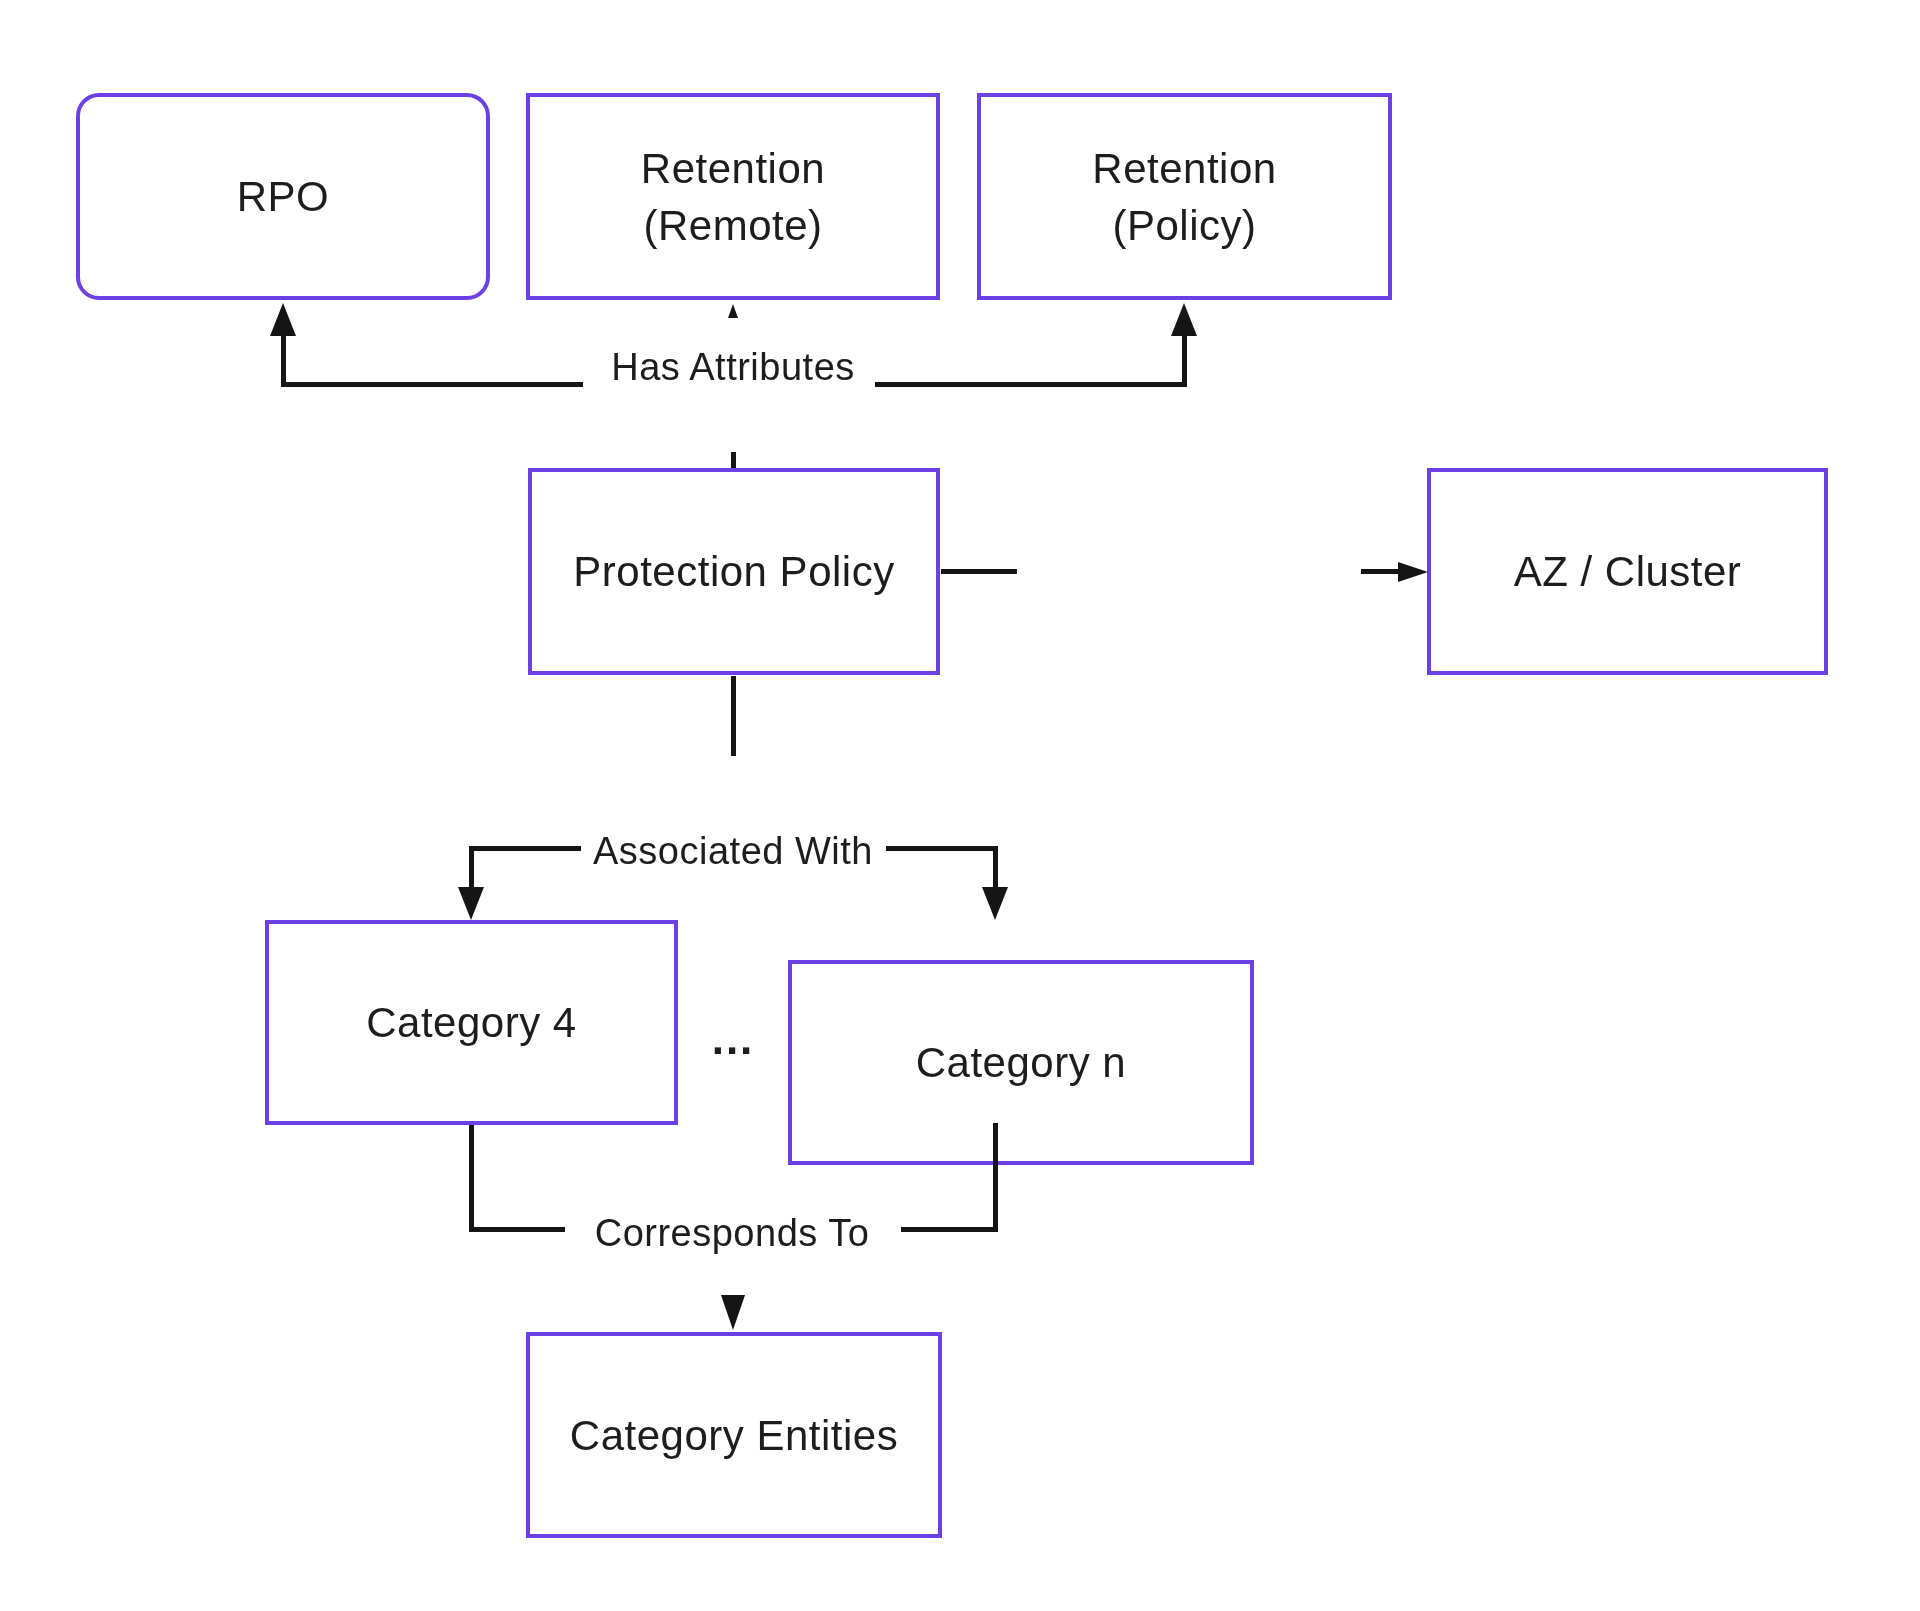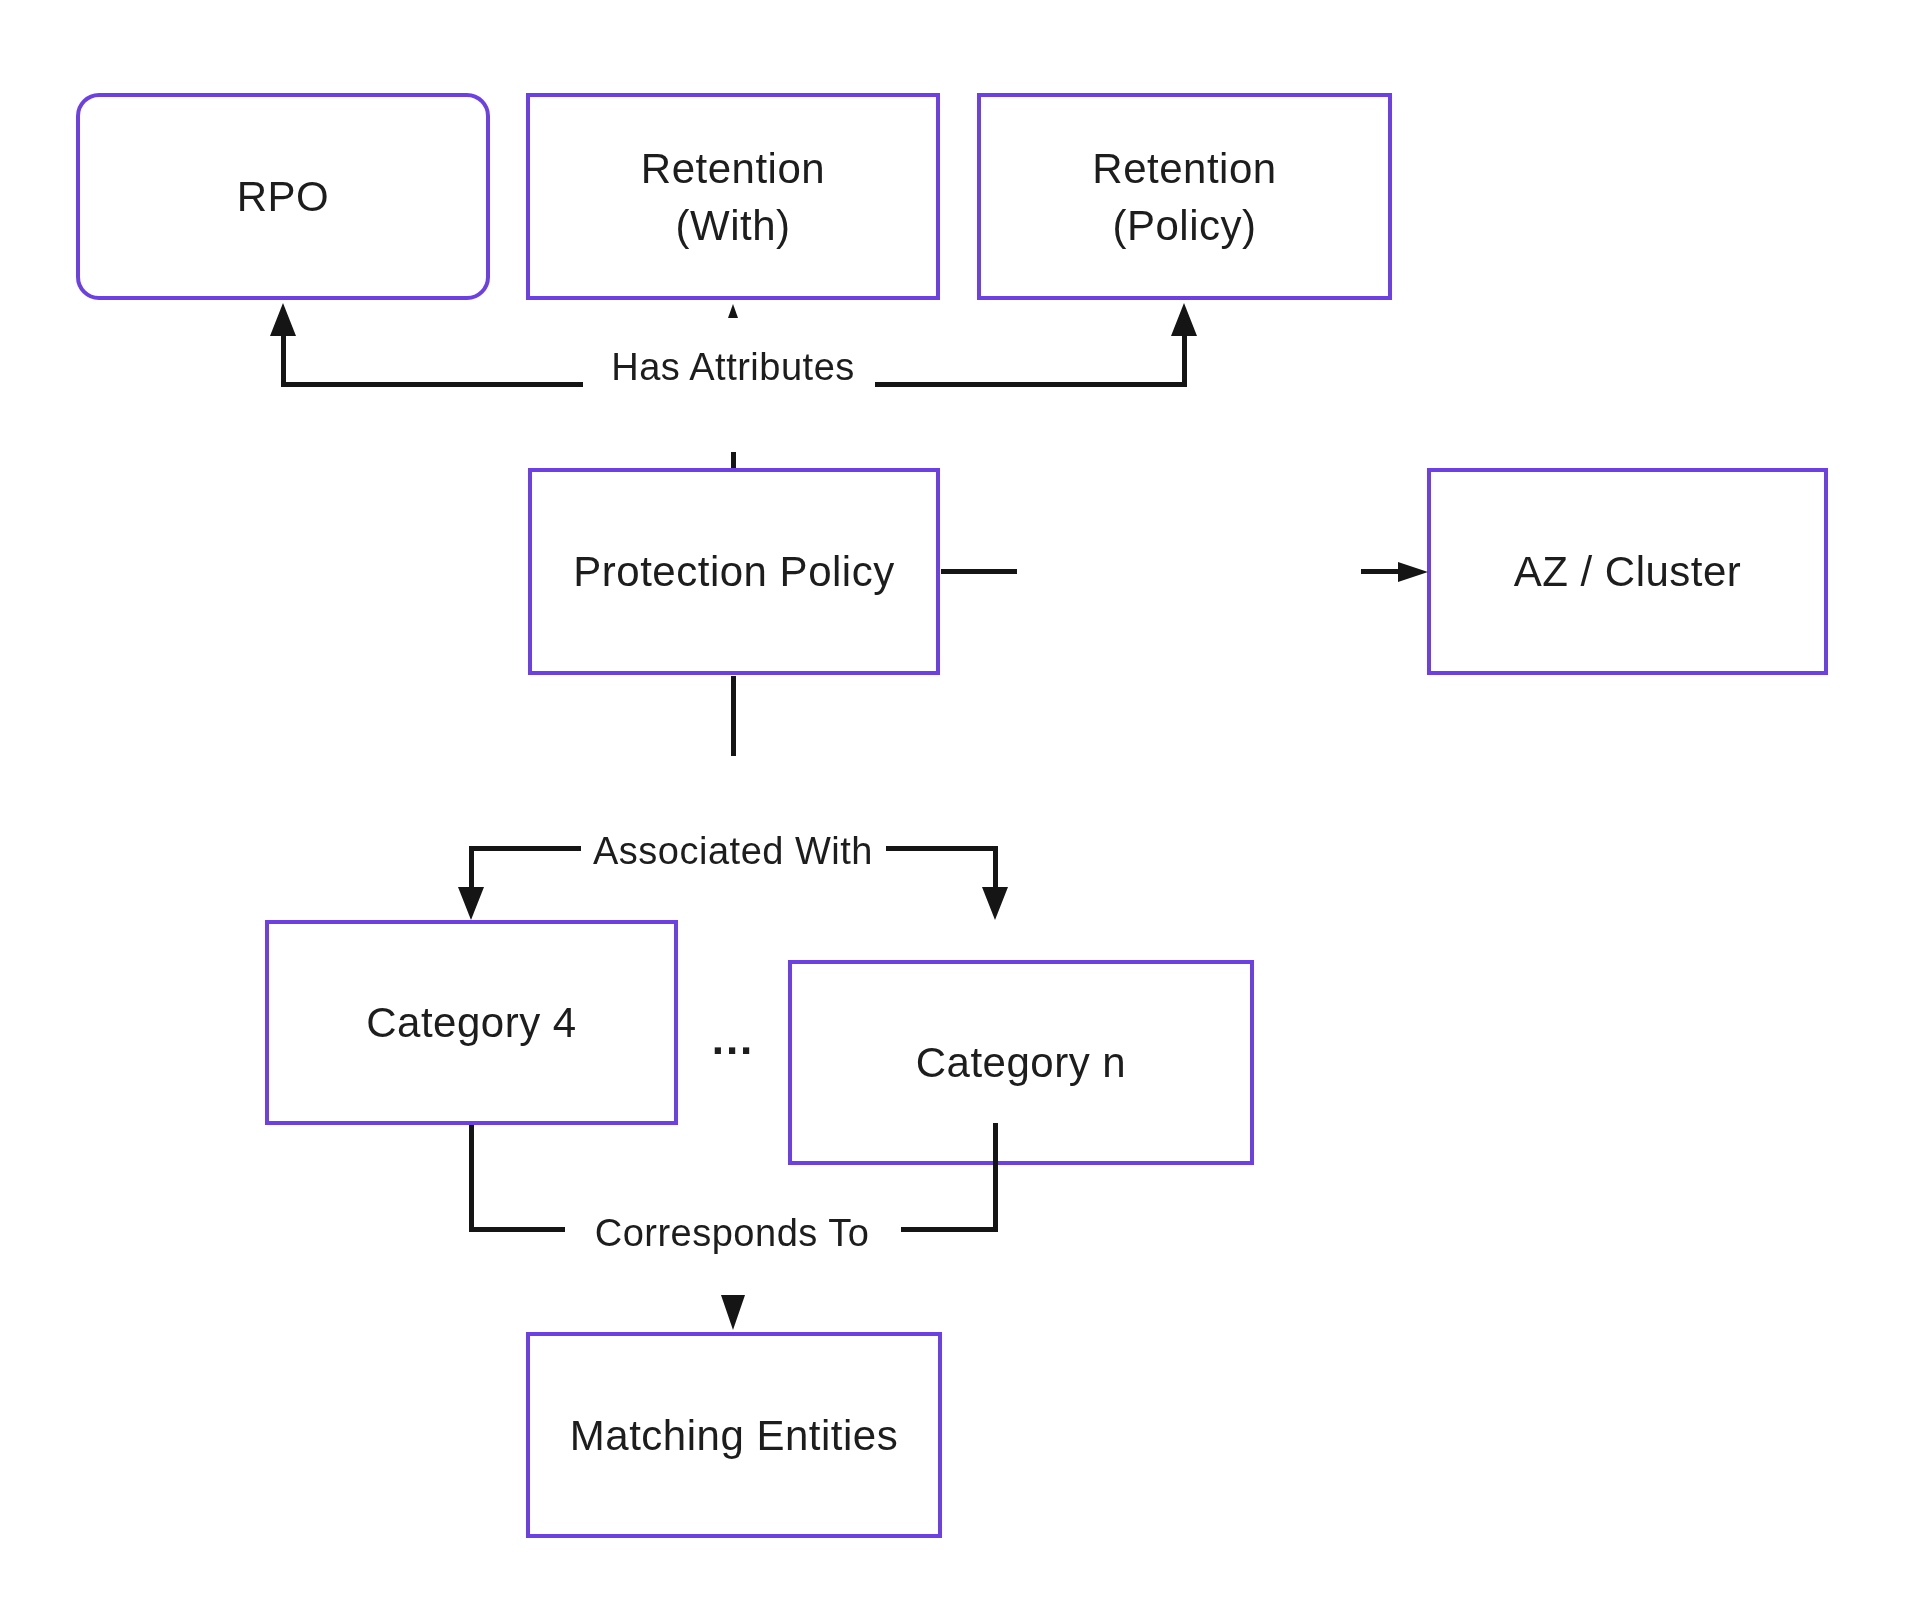--- a/index.html
+++ b/index.html
@@ -102,21 +102,21 @@
 <body>
 
 <div class="canvas">
 
   <div class="node n-rpo">
     <span>RPO</span>
   </div>
 
   <div class="node n-retention-local">
     <span>Retention</span>
-    <span>(With)</span>
+    <span>(Remote)</span>
   </div>
 
   <div class="node n-retention-remote">
     <span>Retention</span>
     <span>(Policy)</span>
   </div>
 
   <div class="arrow arrow-up" style="left:270px; top:303px;"></div>
   <div class="v-line" style="left:281px; top:335px; height:52px;"></div>
   <div class="h-line" style="left:281px; top:382px; width:302px;"></div>
@@ -159,16 +159,16 @@
   </div>
 
   <div class="v-line" style="left:469px; top:1125px; height:107px;"></div>
   <div class="h-line" style="left:469px; top:1227px; width:96px;"></div>
   <div class="edge-label" style="left:532px; top:1209px;">Corresponds To</div>
   <div class="h-line" style="left:901px; top:1227px; width:97px;"></div>
   <div class="v-line" style="left:993px; top:1123px; height:109px;"></div>
   <div class="arrow arrow-down-mid" style="left:721px; top:1295px;"></div>
 
   <div class="node n-matching-entities">
-    <span>Matching Entities</span>
+    <span>Category Entities</span>
   </div>
 
 </div>
 
 </body></html>

